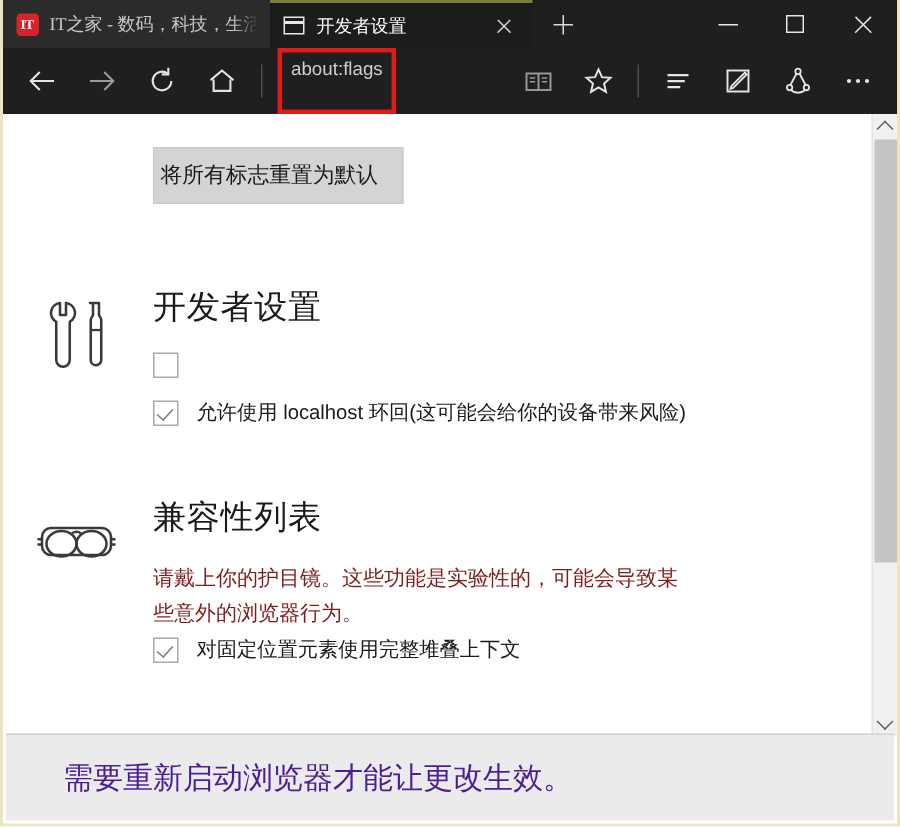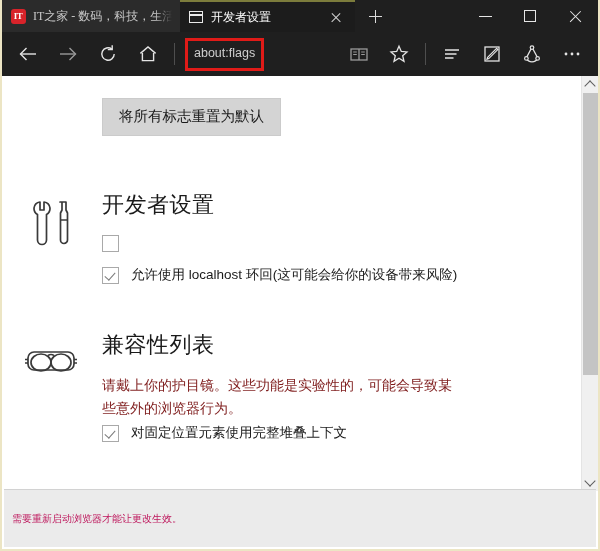--- a/index.html
+++ b/index.html
@@ -201,21 +201,21 @@
     height: 40px;
     display: flex;
     align-items: center;
     position: relative;
     min-width: 0;
   }
   .url-annotation {
     position: relative;
     display: inline-block;
     border: 3px solid #e01b18;
-    padding: 2px 6px 7px 6px;
+    padding: 2px 6px 18px 6px;
     margin-left: 4px;
   }
   .url-text {
     font-size: 12.5px;
     color: #cfcfcf;
     white-space: nowrap;
     font-family: "Liberation Sans", "DejaVu Sans", sans-serif;
   }
   .toolbar-right {
     display: flex;
@@ -238,21 +238,21 @@
   }
   .reset-row {
     padding: 22px 0 0 100px;
   }
   .reset-btn {
     display: inline-block;
     background: #d4d4d4;
     border: 1px solid #cbcbcb;
     color: #1a1a1a;
     font-size: 14.5px;
-    padding: 8px 16px 9px 16px;
+    padding: 8px 16px 9px 4px;
     cursor: pointer;
     font-family: "Liberation Sans", "DejaVu Sans", sans-serif;
   }
 
   .section {
     position: relative;
     padding-left: 100px;
     padding-right: 20px;
   }
   .sect-dev { margin-top: 54px; }
@@ -370,23 +370,23 @@
     right: 2px;
     bottom: 2px;
     height: 58px;
     background: #ebebeb;
     border-top: 1px solid #d2d2d2;
     display: flex;
     align-items: center;
     box-sizing: border-box;
   }
   .notify-text {
-    font-size: 10px;
-    color: #be185d;
-    padding-left: 8px;
+    font-size: 20px;
+    color: #4c1d95;
+    padding-left: 38px;
   }
 </style>
 </head>
 <body>
 
 <div class="window">
 
   <div class="tabstrip">
 
     <div class="tab inactive">

